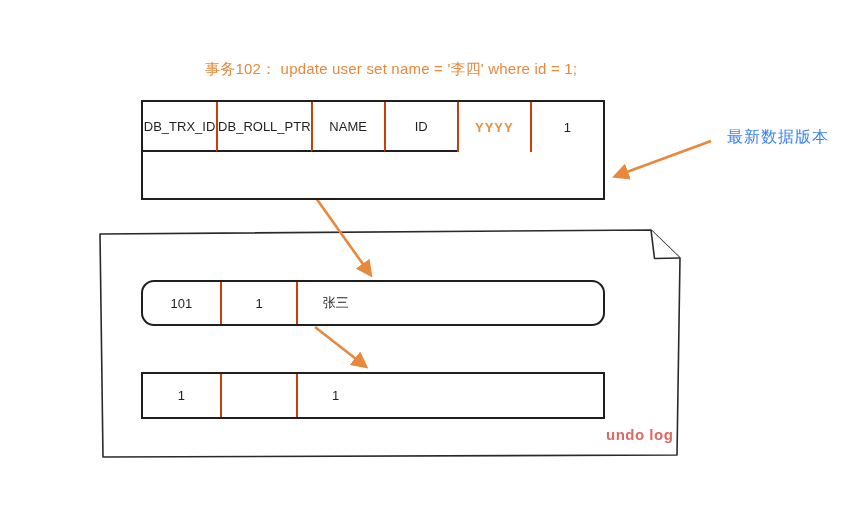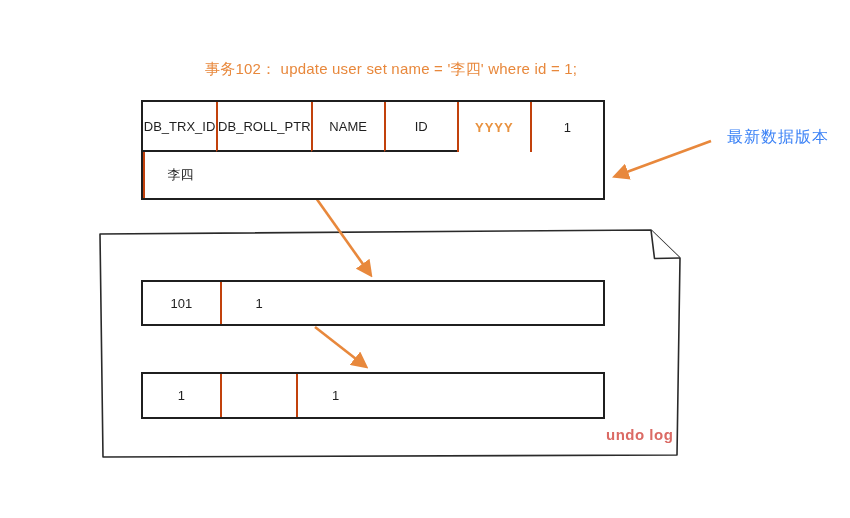--- a/index.html
+++ b/index.html
@@ -58,20 +58,21 @@
     font-weight: 700;
     letter-spacing: 1px;
   }
   #table-current {
     left: 141px; top: 100px; width: 464px;
     grid-template-rows: 50px 46px;
   }
   #table-undo-1 {
     left: 141px; top: 280px; width: 464px;
     grid-template-rows: 42px;
+    border-radius: 13px;
   }
   #table-undo-2 {
     left: 141px; top: 372px; width: 464px;
     grid-template-rows: 43px;
   }
   .latest-label {
     position: absolute;
     left: 727px;
     top: 127px;
     font-size: 16px;
@@ -119,26 +120,26 @@
     <line x1="315" y1="327" x2="365" y2="366" stroke="#E8883C" stroke-width="2.6" marker-end="url(#arrowhead)"></line>
   </svg>
 
   <div class="tbl" id="table-current">
     <div class="cell hdr first-col">DB_TRX_ID</div>
     <div class="cell hdr">DB_ROLL_PTR</div>
     <div class="cell hdr">NAME</div>
     <div class="cell hdr">ID</div>
     <div class="cell ptr">YYYY</div>
     <div class="cell">1</div>
-    <div class="cell">李四</div>
   </div>
 
   <div class="tbl" id="table-undo-1">
     <div class="cell first-col">101</div>
     <div class="cell">1</div>
+    <div class="cell">张三</div>
   </div>
 
   <div class="tbl" id="table-undo-2">
     <div class="cell first-col">1</div>
     <div class="cell"></div>
     <div class="cell">1</div>
   </div>
 
   <div class="latest-label">最新数据版本</div>
   <div class="undo-log-label">undo log</div>

